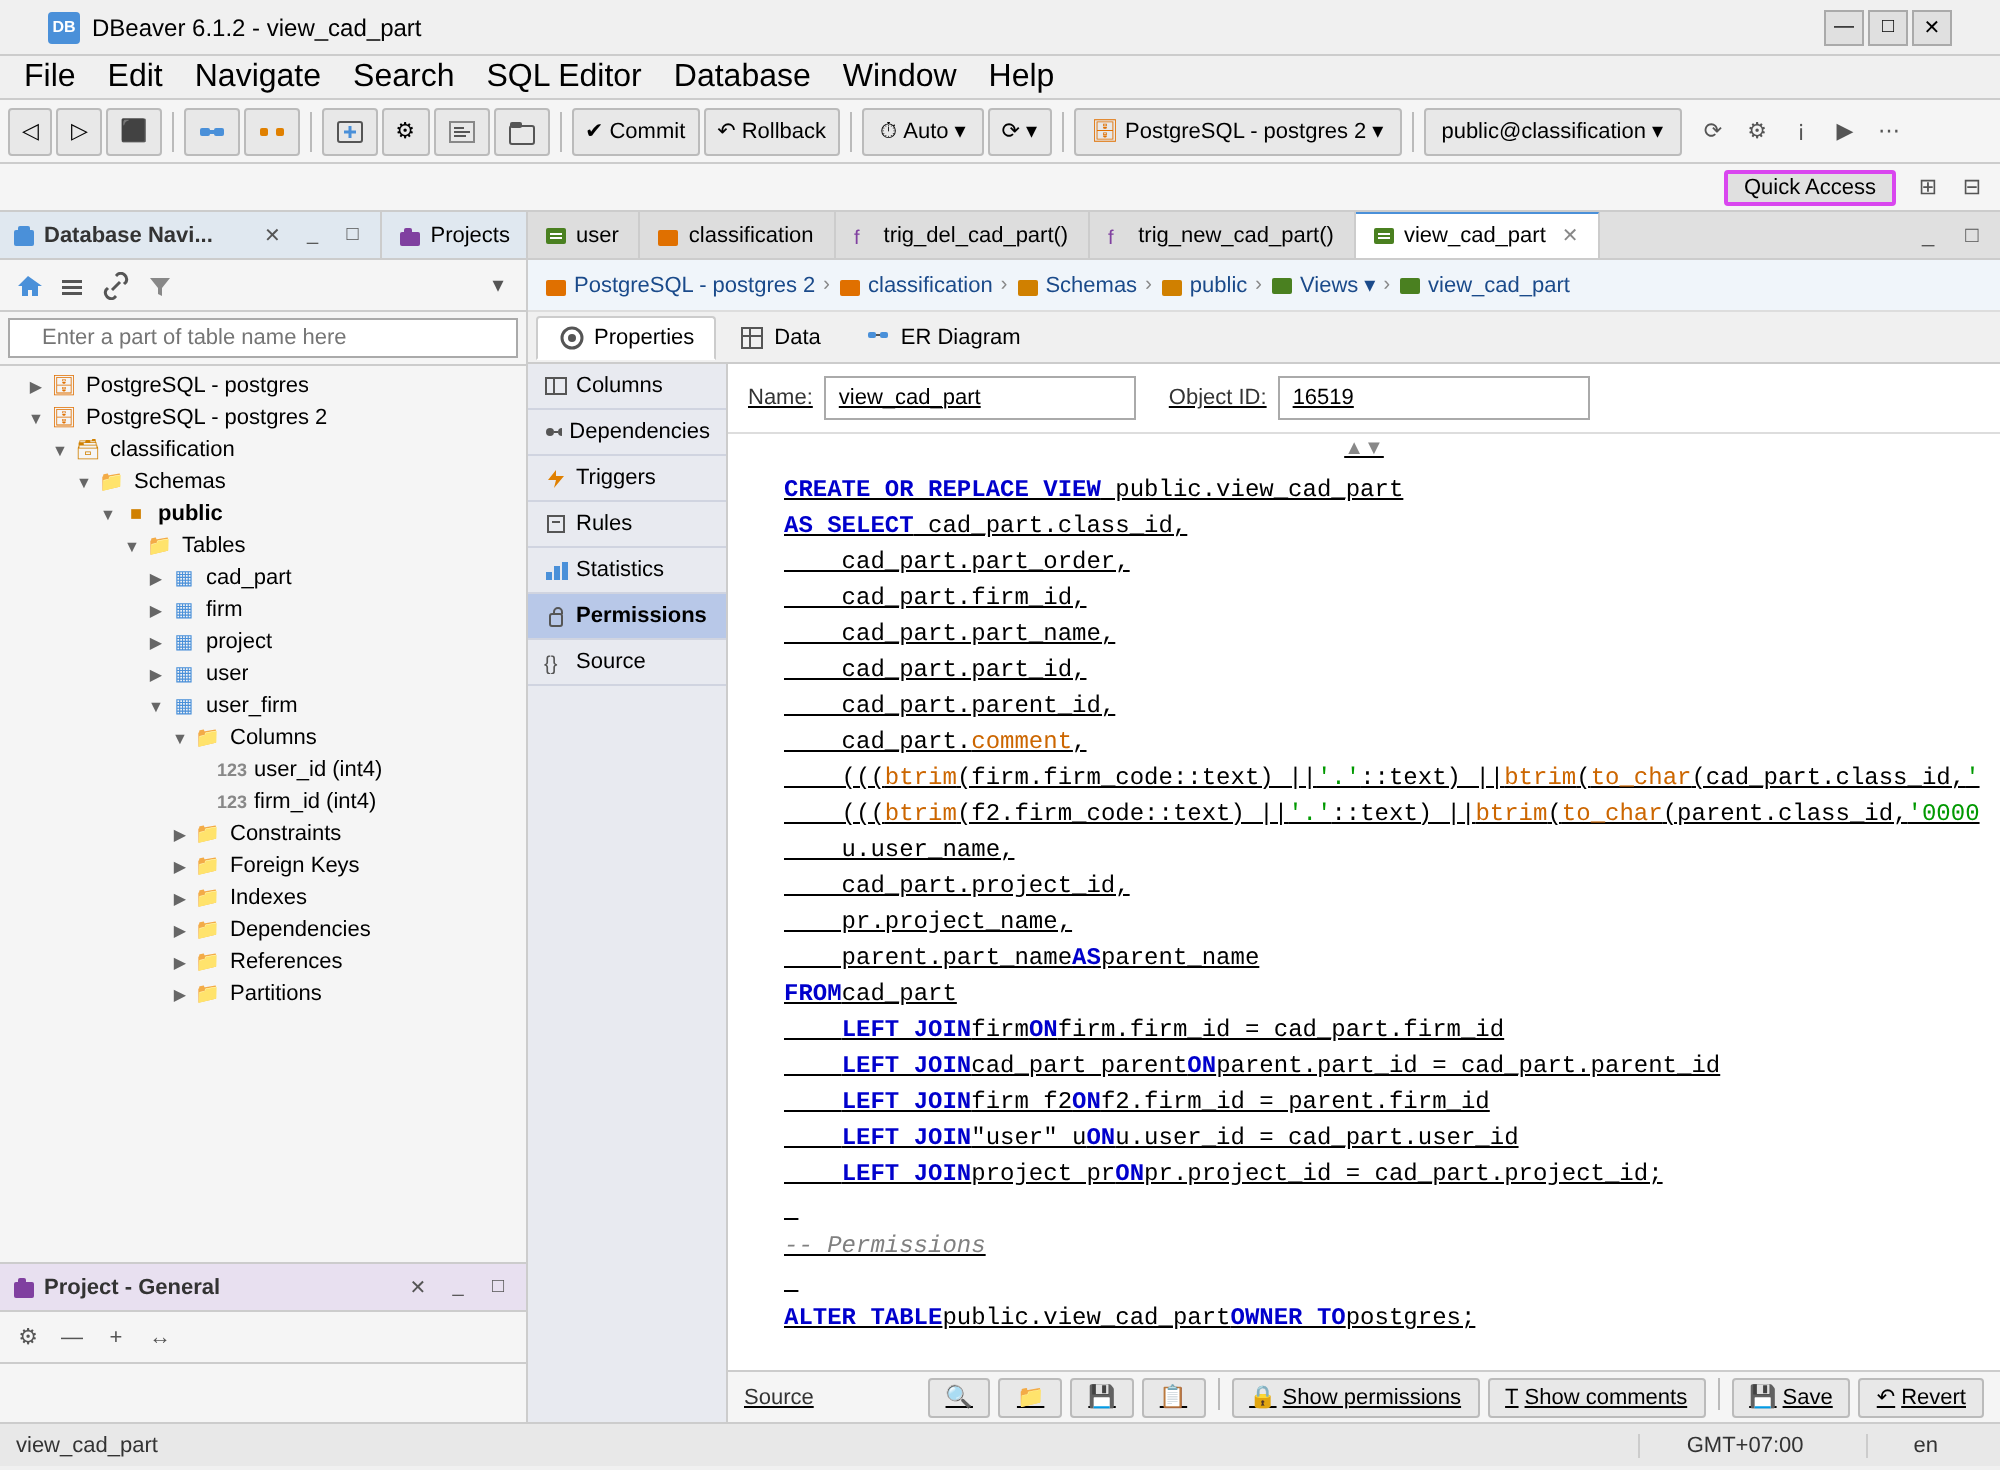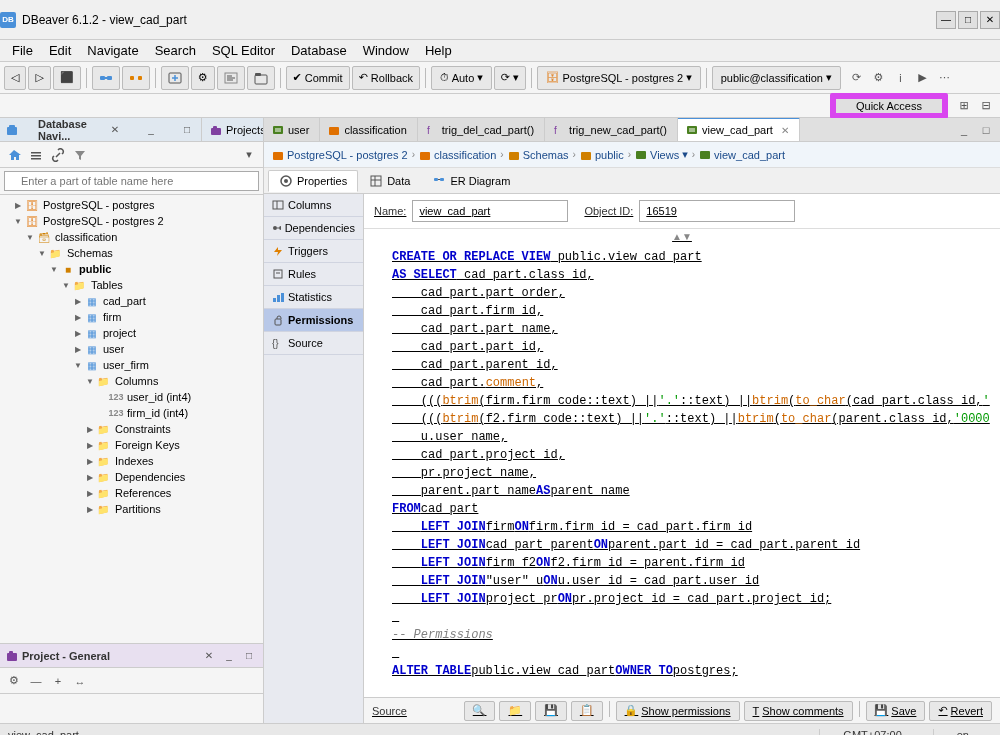--- a/index.html
+++ b/index.html
@@ -1,49 +1,49 @@
 <!DOCTYPE html>
 <html><head>
   <meta charset="utf-8">
   <style>
     * { box-sizing: border-box; margin: 0; padding: 0; }
     body { font-family: 'Segoe UI', Tahoma, Geneva, Verdana, sans-serif; font-size: 12px; background: #f0f0f0; color: #000; overflow: hidden; }
 
     
-    .title-bar { background: #f0f0f0; height: 40px; display: flex; align-items: center; padding: 0 0; border-bottom: 1px solid #ccc; font-size: 12px; }
+    .title-bar { background: #f0f0f0; height: 28px; display: flex; align-items: center; padding: 0 24px; border-bottom: 1px solid #ccc; font-size: 12px; }
     .title-bar-icon { width: 16px; height: 16px; background: #4a90d9; border-radius: 2px; margin-right: 6px; display: flex; align-items: center; justify-content: center; color: white; font-size: 8px; font-weight: bold; }
     .title-bar-text { flex: 1; font-size: 12px; }
     .title-bar-controls { display: flex; gap: 2px; }
     .title-bar-btn { width: 20px; height: 18px; background: #e0e0e0; border: 1px solid #aaa; display: flex; align-items: center; justify-content: center; font-size: 10px; cursor: pointer; }
     .title-bar-btn.close { background: #e0e0e0; }
 
     
     .menu-bar { background: #f0f0f0; height: 22px; display: flex; align-items: center; padding: 0 4px; border-bottom: 1px solid #ccc; }
-    .menu-item { padding: 2px 8px; font-size: 13px; cursor: pointer; }
+    .menu-item { padding: 2px 8px; font-size: 16px; cursor: pointer; }
 
     
     .toolbar { background: #f5f5f5; height: 32px; display: flex; align-items: center; padding: 0 4px; border-bottom: 1px solid #ccc; gap: 2px; }
     .toolbar-btn { height: 24px; padding: 2px 6px; background: #e8e8e8; border: 1px solid #bbb; border-radius: 2px; cursor: pointer; display: flex; align-items: center; gap: 3px; font-size: 11px; }
     .toolbar-sep { width: 1px; height: 20px; background: #bbb; margin: 0 3px; }
     .dropdown-btn { background: #e8e8e8; border: 1px solid #bbb; border-radius: 2px; padding: 2px 8px; display: flex; align-items: center; gap: 3px; cursor: pointer; font-size: 11px; height: 24px; }
 
     
     .quick-access-bar { background: #f5f5f5; height: 24px; display: flex; align-items: center; justify-content: flex-end; padding: 0 4px; border-bottom: 1px solid #ccc; }
-    .quick-access-btn { background: #e0e0e0; border: 6px solid #d946ef; border-radius: 2px; padding: 1px 20px; font-size: 11px; cursor: pointer; }
+    .quick-access-btn { background: #e0e0e0; border: 2px solid #d946ef; border-radius: 2px; padding: 1px 8px; font-size: 11px; cursor: pointer; }
 
     
     .main-layout { display: flex; height: calc(735px - 28px - 22px - 32px - 24px - 24px); }
 
     
     .left-panel { width: 264px; display: flex; flex-direction: column; border-right: 1px solid #ccc; background: #f5f5f5; }
     .left-panel-top { flex: 1; overflow: hidden; display: flex; flex-direction: column; }
     .left-panel-bottom { height: 80px; border-top: 1px solid #ccc; background: #f5f5f5; }
 
     
-    .panel-header { display: flex; align-items: center; padding: 2px 6px; background: #e0e8f0; border-bottom: 1px solid #ccc; height: 24px; gap: 20px; }
+    .panel-header { display: flex; align-items: center; padding: 2px 6px; background: #e0e8f0; border-bottom: 1px solid #ccc; height: 24px; gap: 4px; }
     .panel-header-title { font-size: 11px; font-weight: bold; flex: 1; color: #333; }
     .panel-header-btn { width: 16px; height: 16px; display: flex; align-items: center; justify-content: center; cursor: pointer; font-size: 10px; color: #555; }
 
     
     .nav-toolbar { display: flex; align-items: center; padding: 2px 4px; gap: 2px; border-bottom: 1px solid #ccc; height: 26px; background: #f5f5f5; }
     .nav-toolbar-btn { width: 20px; height: 20px; display: flex; align-items: center; justify-content: center; cursor: pointer; font-size: 11px; color: #555; border-radius: 2px; }
 
     
     .search-input { width: 100%; padding: 3px 16px; border: 1px solid #aaa; font-size: 11px; background: #fff; color: #888; }
 

